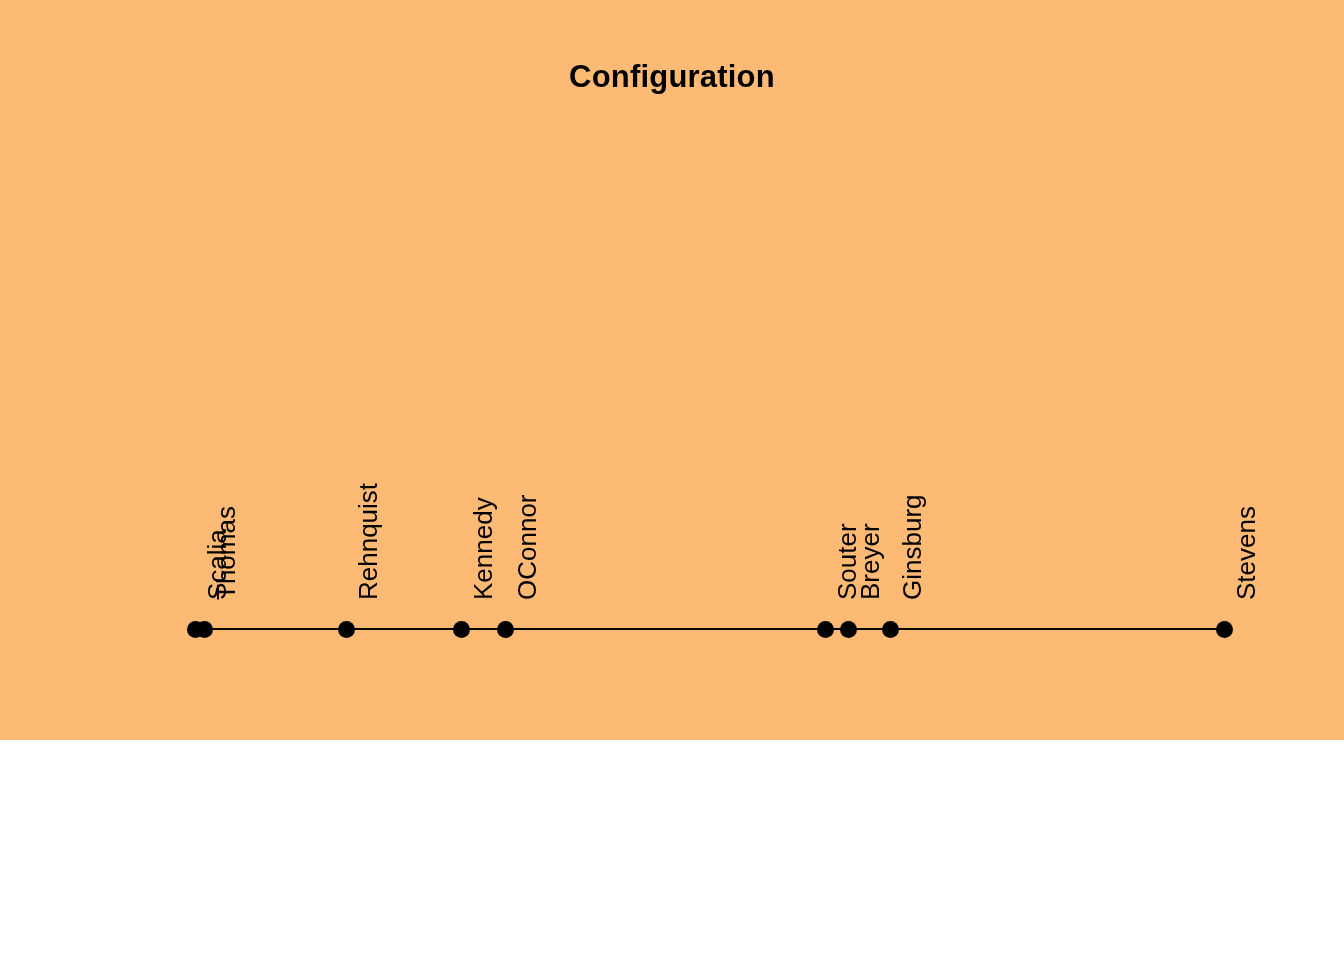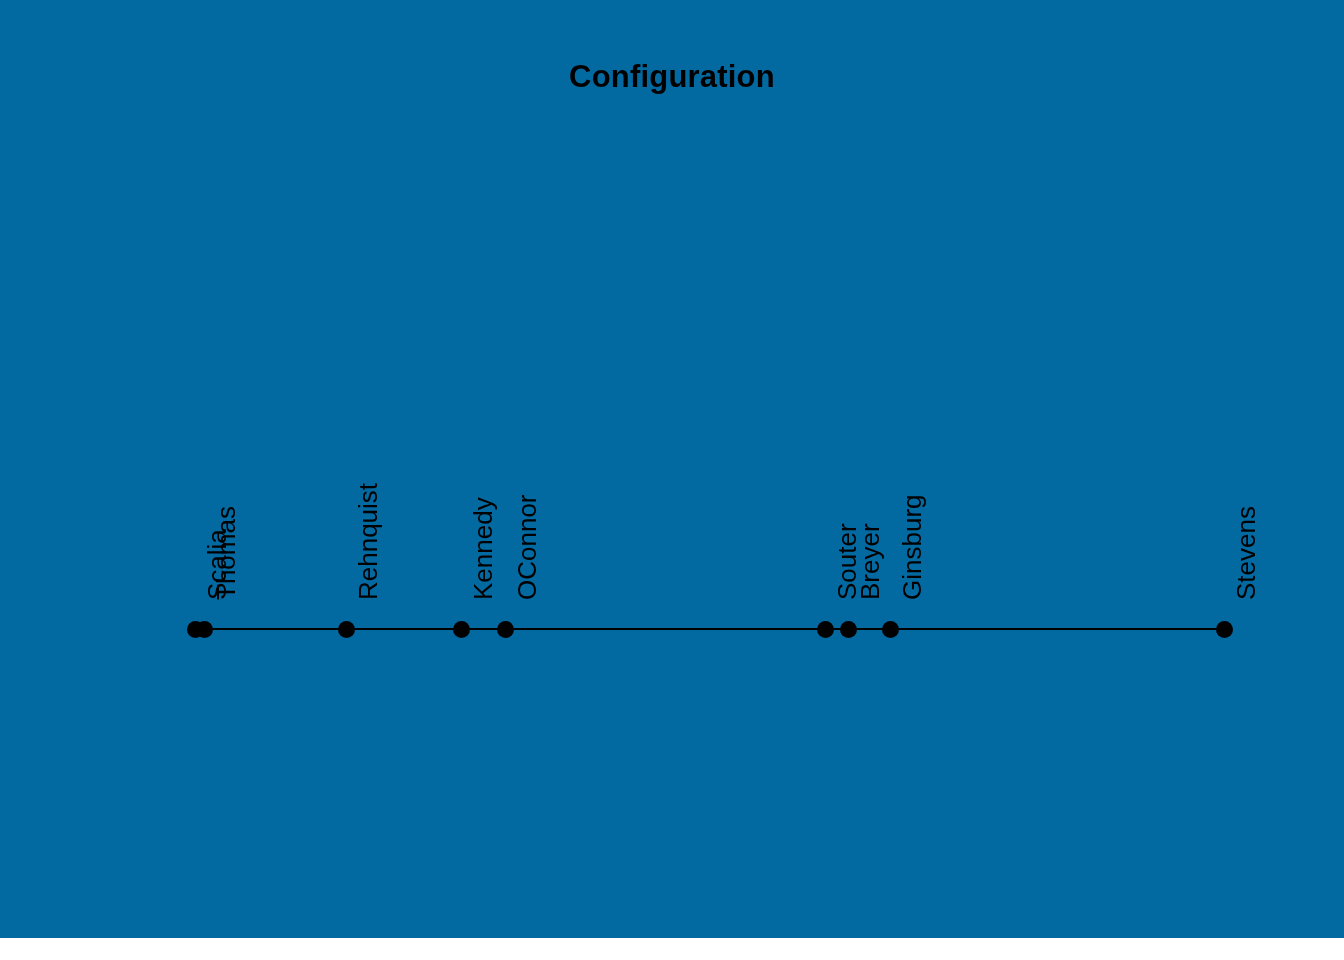--- a/index.html
+++ b/index.html
@@ -8,22 +8,22 @@
     padding: 0;
     background: #ffffff;
   }
   body {
     font-family: "Liberation Sans", sans-serif;
     color: #000000;
   }
   #plot-root {
     position: relative;
     width: 1344px;
-    height: 938px;
-    background: #0369a1;
+    height: 740px;
+    background: #fdba74;
     overflow: hidden;
   }
   #plot-title {
     position: absolute;
     left: 0;
     top: 58px;
     width: 1344px;
     text-align: center;
     font-family: "Liberation Sans", sans-serif;
     font-weight: bold;

